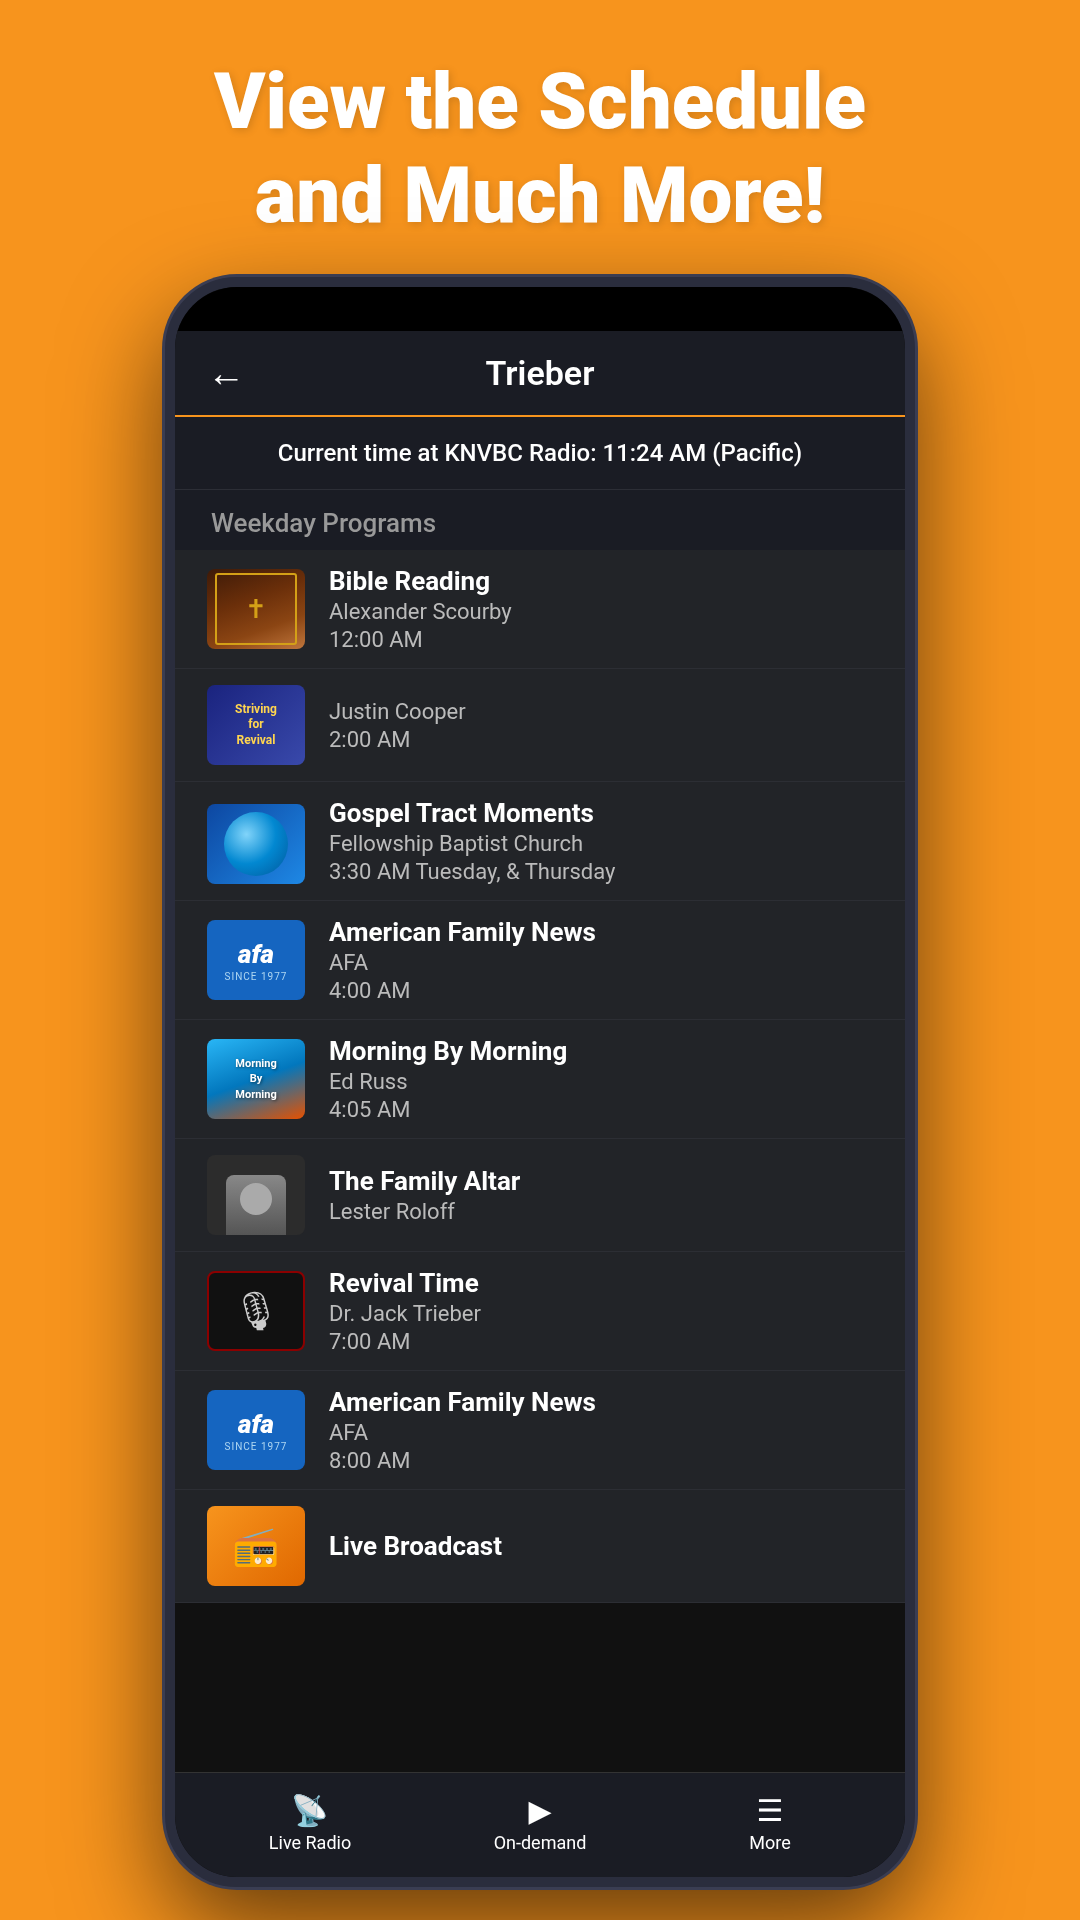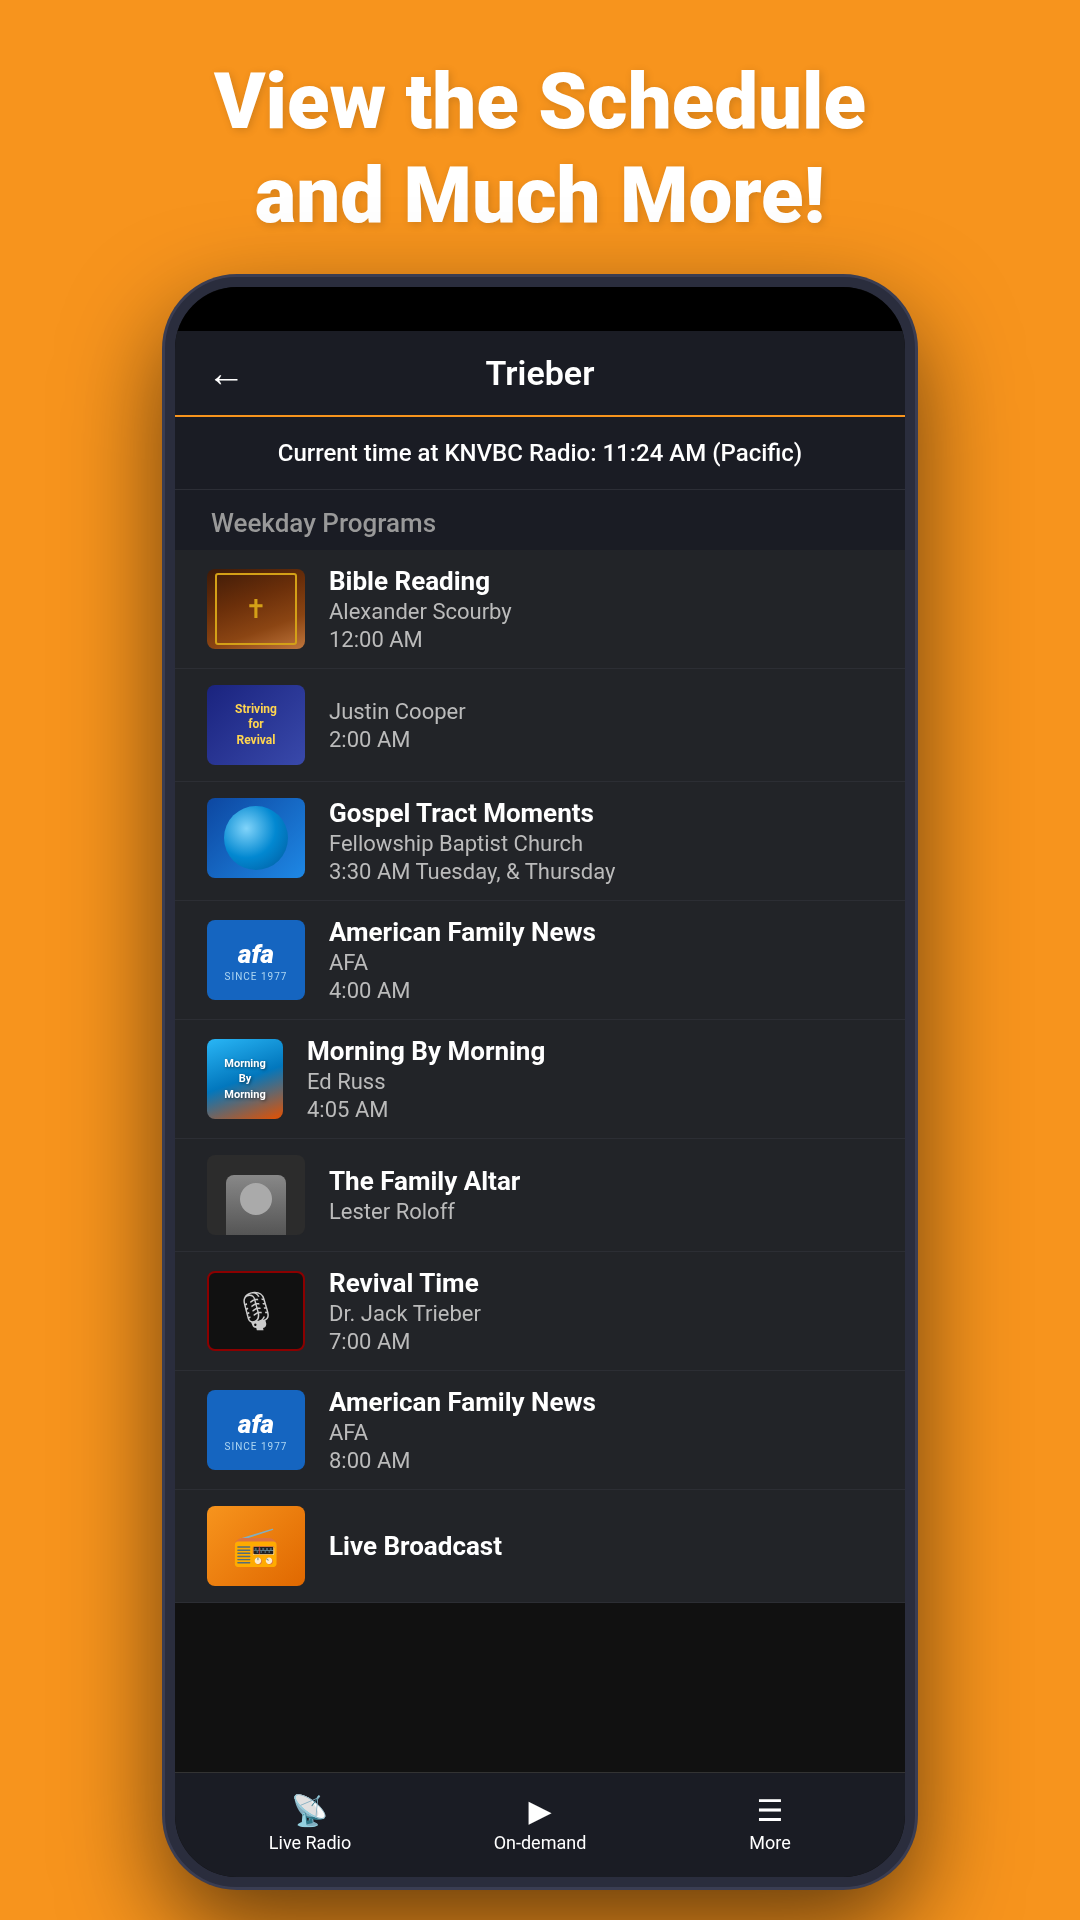--- a/index.html
+++ b/index.html
@@ -70,21 +70,21 @@
       <div style="display:flex;align-items:center;padding:16px 32px;background:#222428;border-bottom:1px solid #2c2e34;min-height:108px;cursor:pointer;">
         <div style="width:98px;height:80px;border-radius:8px;flex-shrink:0;margin-right:24px;background:linear-gradient(135deg,#1a237e,#3949ab);display:flex;align-items:center;justify-content:center;overflow:hidden;">
           <div style="text-align:center;color:#ffd54f;font-size:12px;font-weight:bold;line-height:1.3;padding:4px;">Striving<br>for<br>Revival</div>
         </div>
         <div style="flex:1;display:flex;flex-direction:column;gap:3px;">
           <span style="color:#bbb;font-size:22px;">Justin Cooper</span>
           <span style="color:#bbb;font-size:22px;">2:00 AM</span>
         </div>
       </div>
 
-      <div style="display:flex;align-items:flex-start;padding:16px 32px;background:#222428;border-bottom:1px solid #2c2e34;min-height:108px;cursor:pointer;">
+      <div style="display:flex;align-items:flex-end;padding:16px 32px;background:#222428;border-bottom:1px solid #2c2e34;min-height:108px;cursor:pointer;">
         <div style="width:98px;height:80px;border-radius:8px;flex-shrink:0;margin-right:24px;background:linear-gradient(135deg,#0d47a1,#1e88e5);display:flex;align-items:center;justify-content:center;overflow:hidden;">
           <div style="width:64px;height:64px;border-radius:50%;background:radial-gradient(circle at 35% 35%,#81d4fa,#0288d1,#01579b);"></div>
         </div>
         <div style="flex:1;display:flex;flex-direction:column;gap:3px;">
           <span style="color:white;font-size:26px;font-weight:700;">Gospel Tract Moments</span>
           <span style="color:#bbb;font-size:22px;">Fellowship Baptist Church</span>
           <span style="color:#bbb;font-size:22px;">3:30 AM Tuesday, &amp; Thursday</span>
         </div>
       </div>
 
@@ -94,21 +94,21 @@
           <span style="color:#aed6f1;font-size:10px;letter-spacing:1px;">SINCE 1977</span>
         </div>
         <div style="flex:1;display:flex;flex-direction:column;gap:3px;">
           <span style="color:white;font-size:26px;font-weight:700;">American Family News</span>
           <span style="color:#bbb;font-size:22px;">AFA</span>
           <span style="color:#bbb;font-size:22px;">4:00 AM</span>
         </div>
       </div>
 
       <div style="display:flex;align-items:center;padding:16px 32px;background:#222428;border-bottom:1px solid #2c2e34;min-height:108px;cursor:pointer;">
-        <div style="width:76px;height:80px;border-radius:8px;flex-shrink:0;margin-right:24px;background:linear-gradient(160deg,#29b6f6 0%,#0277bd 50%,#e65100 100%);display:flex;align-items:center;justify-content:center;overflow:hidden;">
+        <div style="width:98px;height:80px;border-radius:8px;flex-shrink:0;margin-right:24px;background:linear-gradient(160deg,#29b6f6 0%,#0277bd 50%,#e65100 100%);display:flex;align-items:center;justify-content:center;overflow:hidden;">
           <div style="color:white;font-size:11px;font-weight:bold;text-align:center;line-height:1.4;text-shadow:1px 1px 3px rgba(0,0,0,0.5);">Morning<br>By<br>Morning</div>
         </div>
         <div style="flex:1;display:flex;flex-direction:column;gap:3px;">
           <span style="color:white;font-size:26px;font-weight:700;">Morning By Morning</span>
           <span style="color:#bbb;font-size:22px;">Ed Russ</span>
           <span style="color:#bbb;font-size:22px;">4:05 AM</span>
         </div>
       </div>
 
       <div style="display:flex;align-items:center;padding:16px 32px;background:#222428;border-bottom:1px solid #2c2e34;min-height:108px;cursor:pointer;">

